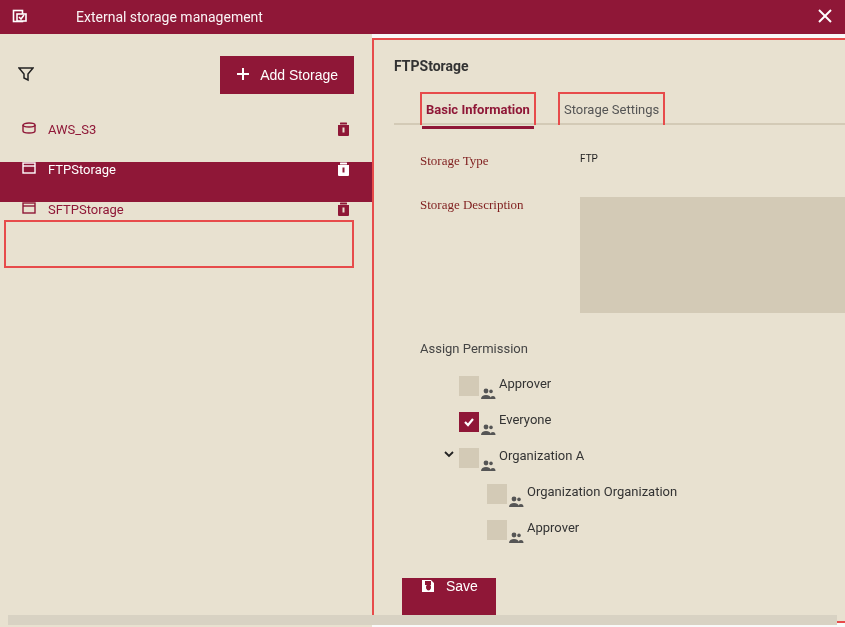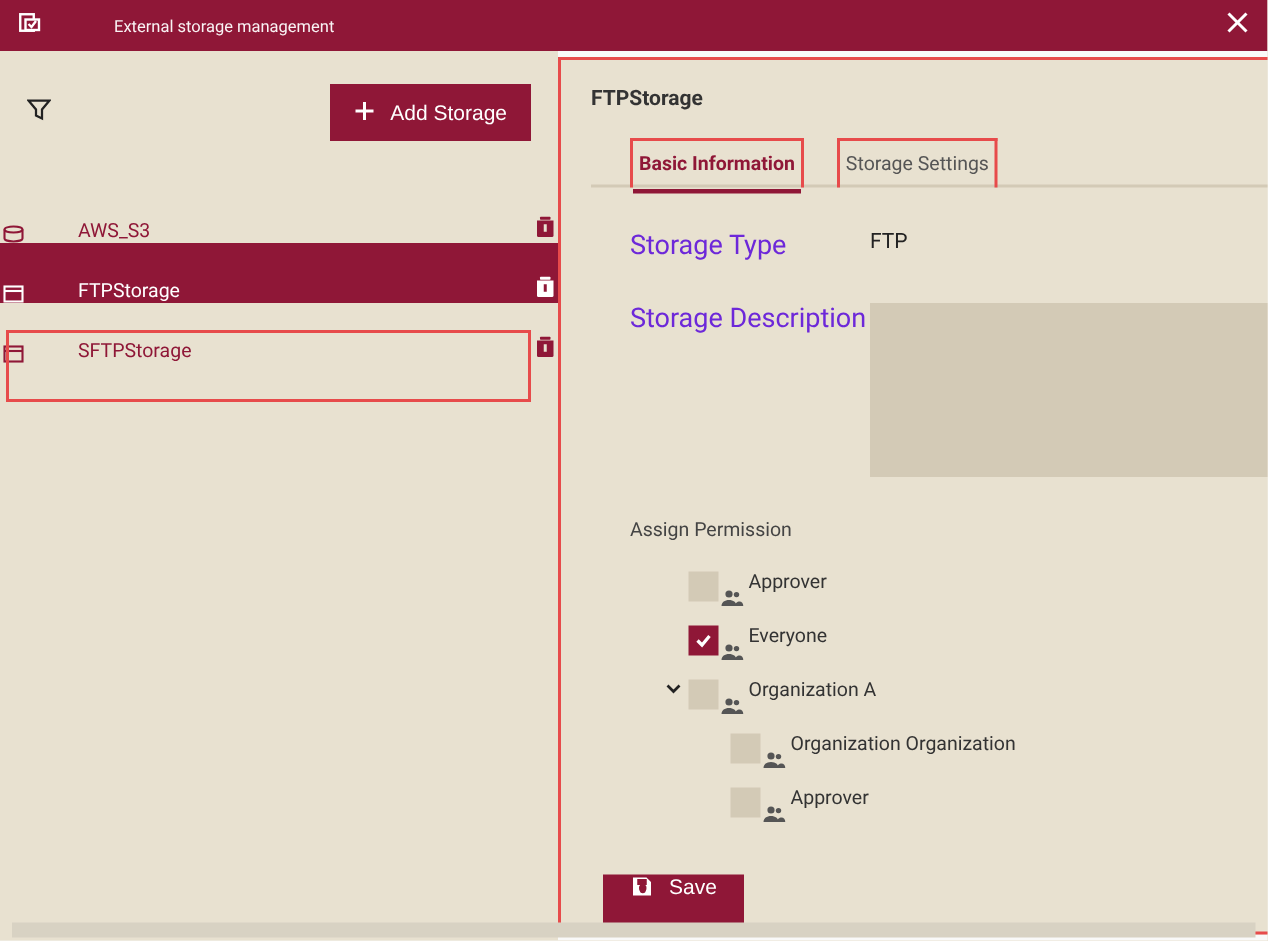--- a/index.html
+++ b/index.html
@@ -22,21 +22,21 @@
     padding: 0 12px;
   }
   .header-title {
     font-weight: 700;
     font-size: 14px;
     letter-spacing: 0.4px;
     margin-left: 6px;
   }
   .header-subtitle {
     margin-left: 48px;
-    font-size: 11px;
+    font-size: 14px;
     opacity: 0.95;
   }
   .header-close {
     margin-left: auto;
     cursor: pointer;
   }
   .body {
     display: flex;
     height: 593px;
     position: relative;
@@ -62,26 +62,25 @@
     height: 38px;
     padding: 0 16px;
     display: flex;
     align-items: center;
     gap: 10px;
     cursor: pointer;
     font-size: 14px;
   }
   .list-item {
     display: flex;
-    align-items: flex-end;
+    align-items: flex-start;
     height: 40px;
-    padding: 0 2px;
+    padding: 0 22px;
     cursor: pointer;
     color: #8f1737;
-    gap: 24px;
   }
   .list-item .icon-slot { width: 18px; display:flex; align-items:center; }
   .list-item .label { margin-left: 8px; flex:1; }
   .list-item .delete-slot { color:#8f1737; }
   .list-item.selected {
     background: #8f1737;
     color: #fff;
   }
   .list-item.selected .delete-slot { color:#fff; }
   .sel-highlight {
@@ -134,22 +133,22 @@
     left:0; right:0; bottom:-4px;
     height:3px;
     background:#8f1737;
   }
   .field-row {
     display:flex;
     padding-left:26px;
     margin-bottom:28px;
     align-items:flex-start;
   }
-  .field-label { width:160px; color:#6d28d9; font-size:18px; }
-  .field-value { font-size:14px; color:#222; }
+  .field-label { width:160px; color:#7f1d1d; font-size:13px;font-family:Liberation Serif, serif; }
+  .field-value { font-size:10px; color:#222; }
   .desc-box {
     background:#d3cab6;
     width:275px;
     height:116px;
   }
   .perm-title { padding-left:26px; color:#444; margin-bottom:20px; }
   .perm-tree { padding-left:46px; }
   .perm-row {
     display:flex;
     height:36px;

